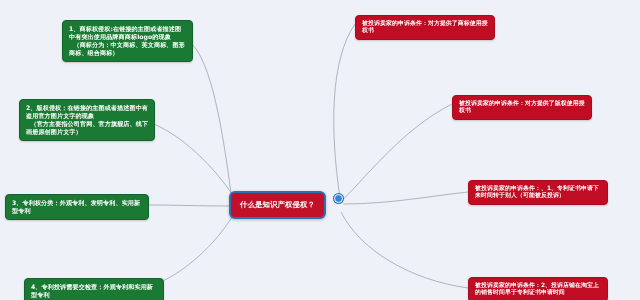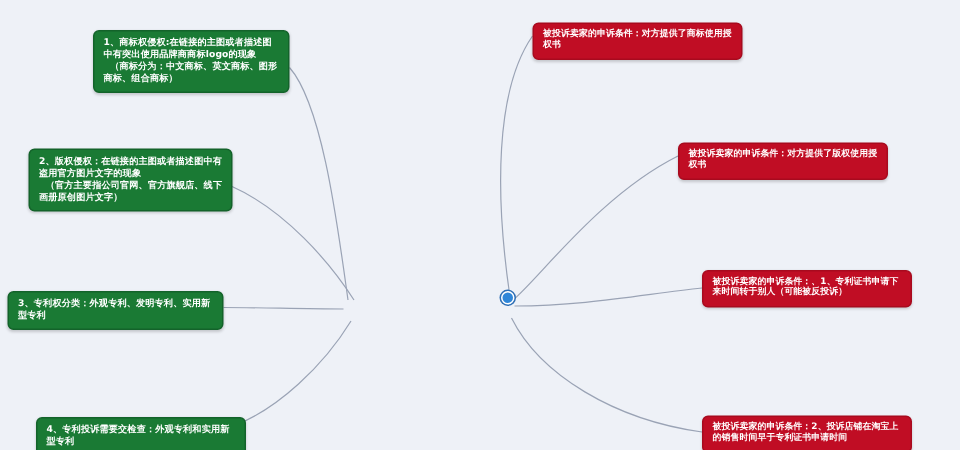--- a/index.html
+++ b/index.html
@@ -78,20 +78,21 @@
   <div class="node green" style="left:62px;top:20px;width:131px;">1、商标权侵权:在链接的主图或者描述图中有突出使用品牌商商标logo的现象
   （商标分为：中文商标、英文商标、图形商标、组合商标）</div>
 
   <div class="node green" style="left:19px;top:99px;width:136px;">2、版权侵权：在链接的主图或者描述图中有盗用官方图片文字的现象
   （官方主要指公司官网、官方旗舰店、线下画册原创图片文字）</div>
 
   <div class="node green" style="left:5px;top:194px;width:144px;">3、专利权分类：外观专利、发明专利、实用新型专利</div>
 
   <div class="node green" style="left:24px;top:278px;width:140px;">4、专利投诉需要交检查：外观专利和实用新型专利</div>
 
+  <div class="node center" style="left:229px;top:191px;">什么是知识产权侵权？</div>
   <div class="badge" style="left:334px;top:194px;"></div>
 
   <div class="node red" style="left:355px;top:15px;width:140px;">被投诉卖家的申诉条件：对方提供了商标使用授权书</div>
 
   <div class="node red" style="left:452px;top:95px;width:140px;">被投诉卖家的申诉条件：对方提供了版权使用授权书</div>
 
   <div class="node red" style="left:468px;top:180px;width:140px;">被投诉卖家的申诉条件：、1、专利证书申请下来时间转于别人（可能被反投诉）</div>
 
   <div class="node red" style="left:468px;top:277px;width:140px;">被投诉卖家的申诉条件：2、投诉店铺在淘宝上的销售时间早于专利证书申请时间</div>
 

